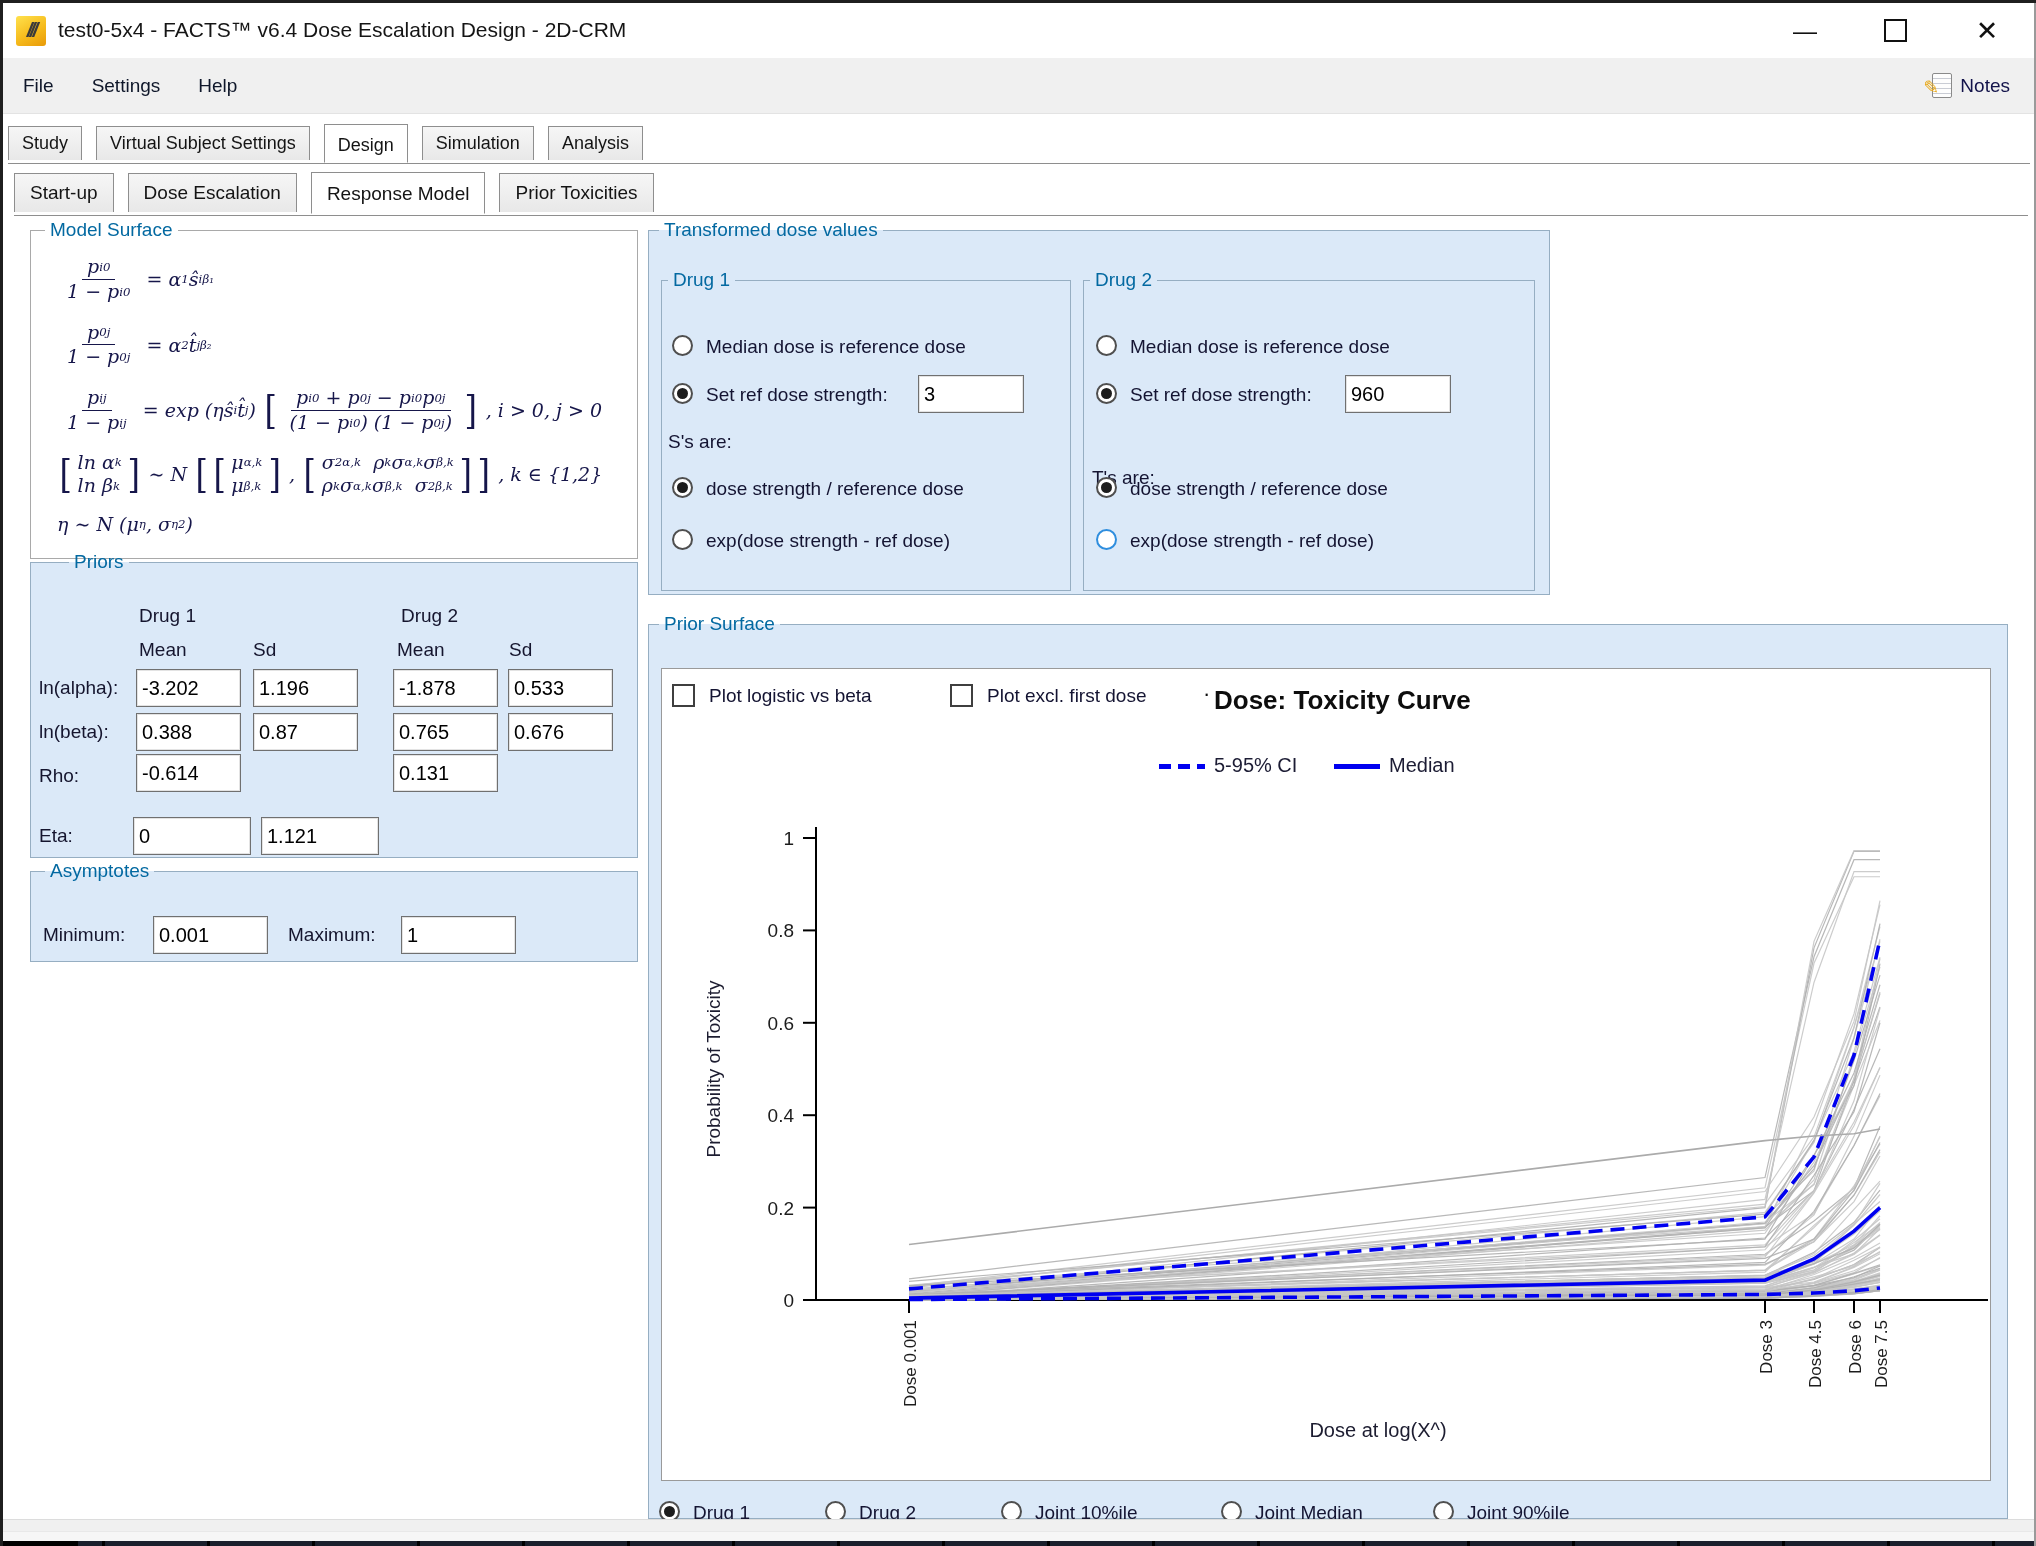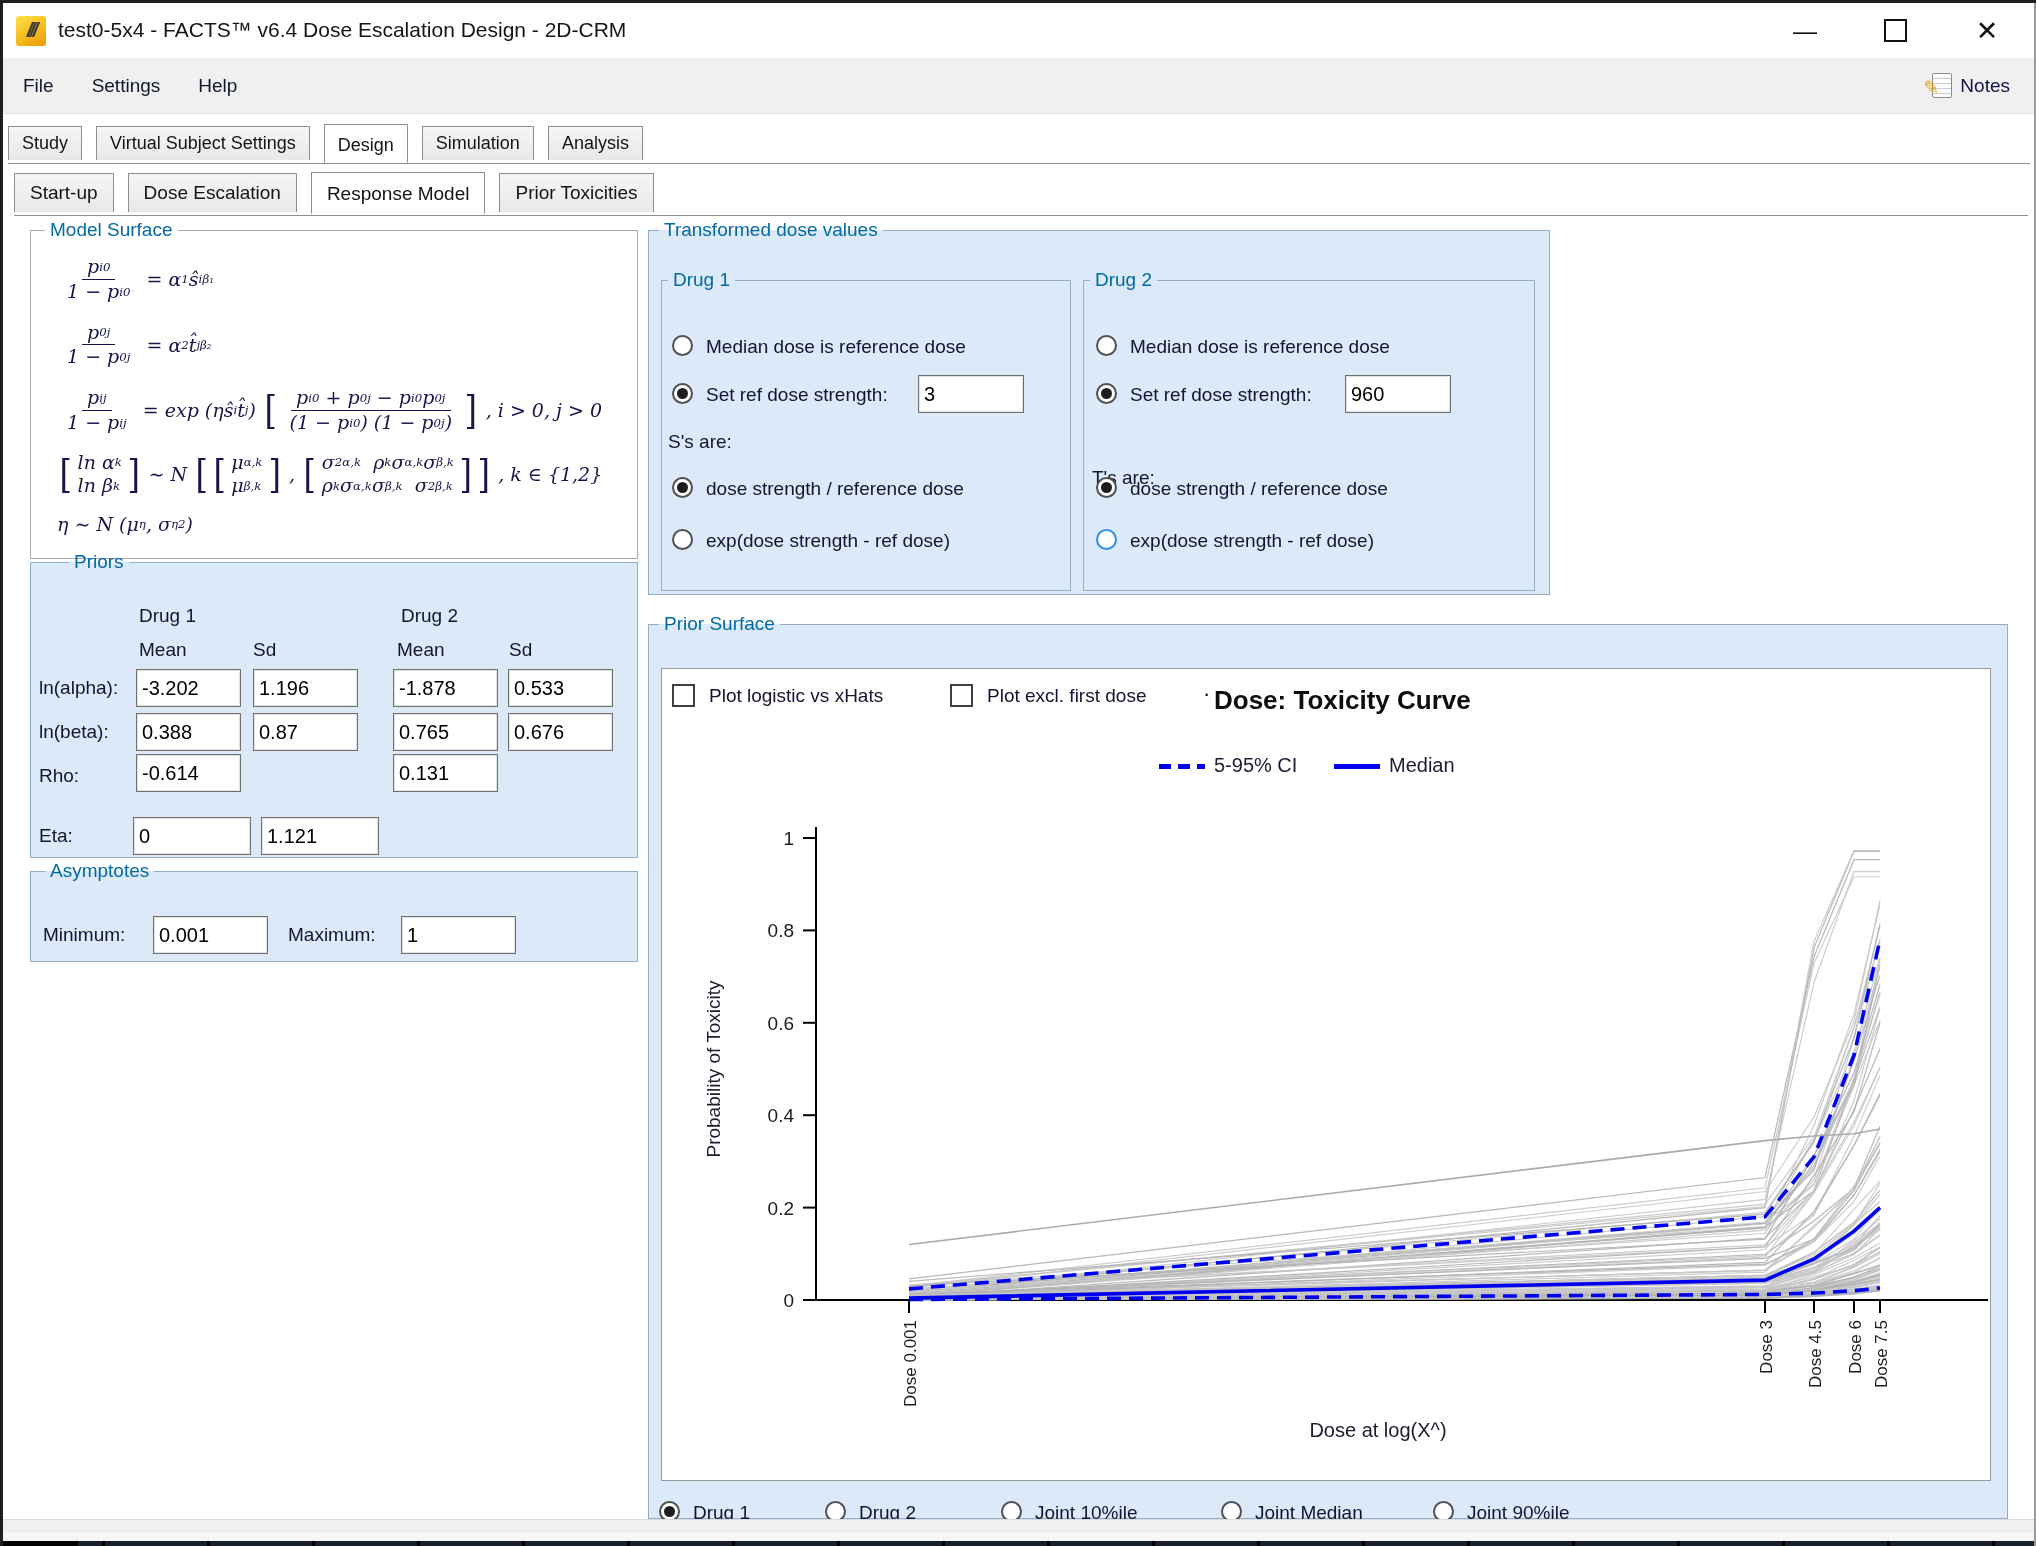--- a/index.html
+++ b/index.html
@@ -231,21 +231,21 @@
       <span class="radio blue" style="left:12px;top:238px;"></span>
       <span class="rlabel" style="left:46px;top:239px;">exp(dose strength - ref dose)</span>
     </fieldset>
   </fieldset>
 
   <fieldset id="fs-prior-surface" class="fs-blue">
     <legend>Prior Surface</legend>
 
     <div class="chartbox">
       <span class="cbox" style="left:10px;top:15px;"></span>
-      <span class="rlabel" style="left:47px;top:16px;">Plot logistic vs xHats</span>
+      <span class="rlabel" style="left:47px;top:16px;">Plot logistic vs beta</span>
       <span class="cbox" style="left:288px;top:15px;"></span>
       <span class="rlabel" style="left:325px;top:16px;">Plot excl. first dose</span>
 
       <span class="chart-title-dot">·</span>
       <div class="chart-title">Dose: Toxicity Curve</div>
 
       <span class="lg-swatch lg-dash" style="left:497px;top:95px;width:46px;"></span>
       <span class="lg-label" style="left:552px;top:85px;">5-95% CI</span>
       <span class="lg-swatch lg-solid" style="left:672px;top:95px;width:46px;"></span>
       <span class="lg-label" style="left:727px;top:85px;">Median</span>

